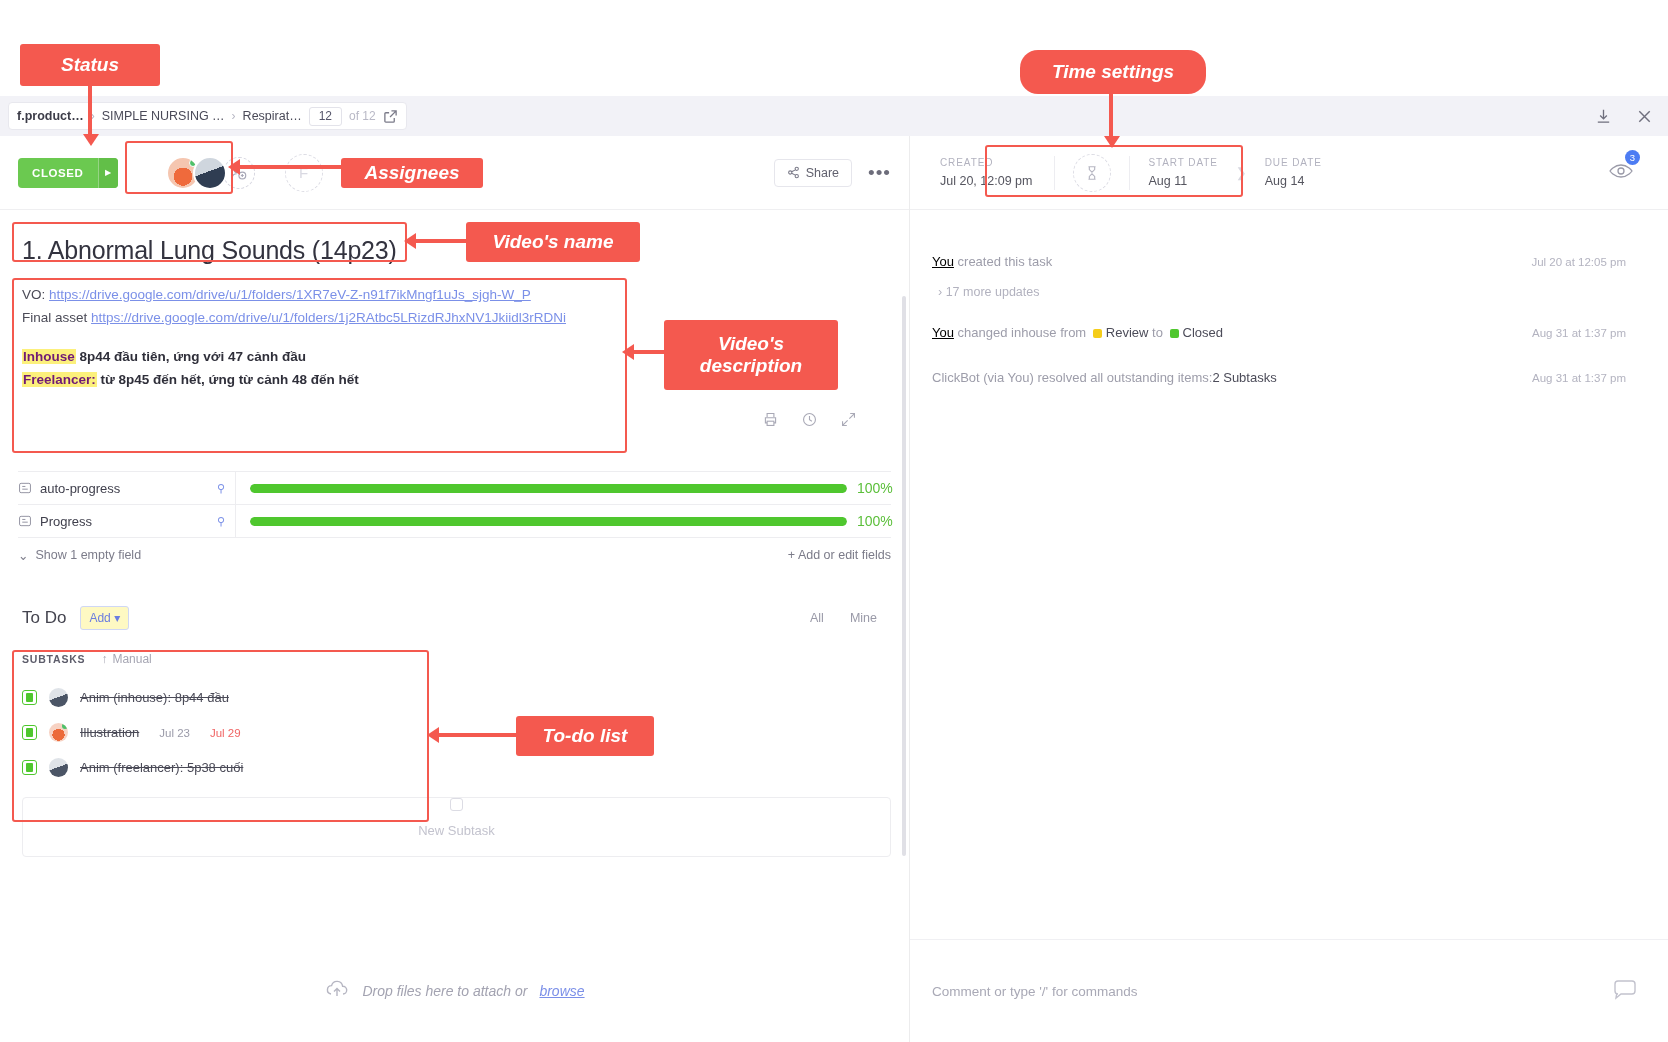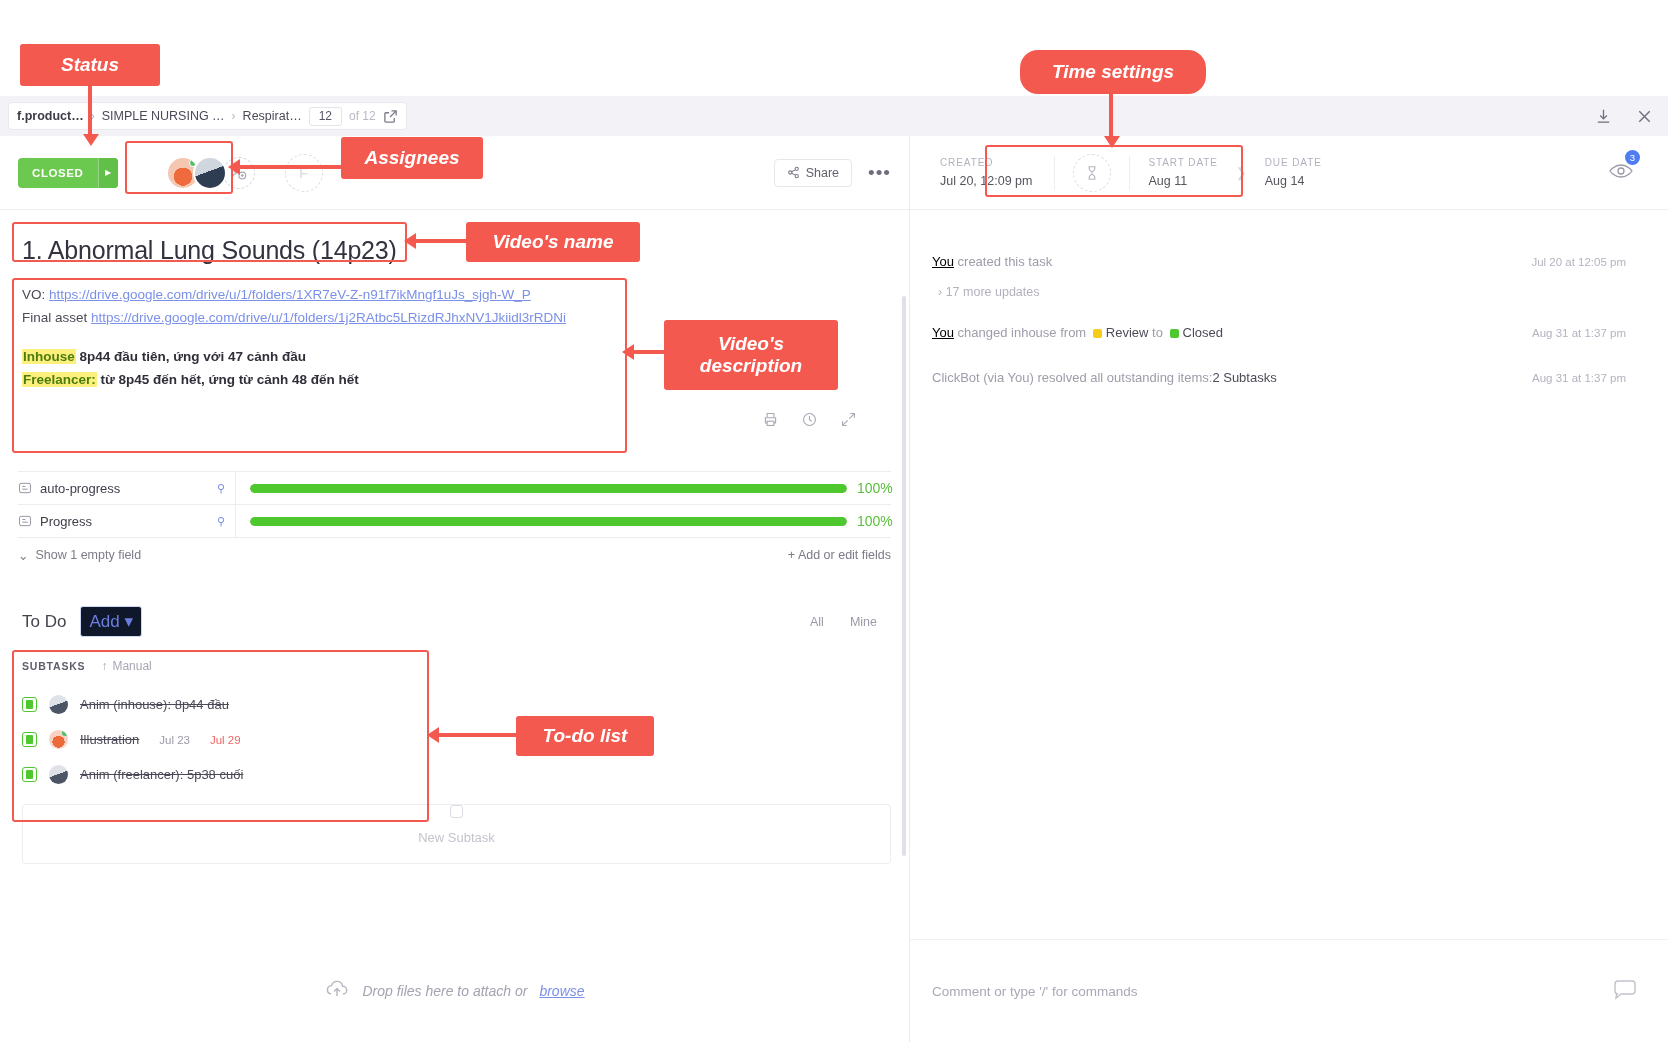--- a/index.html
+++ b/index.html
@@ -92,21 +92,21 @@
   .dots { font-size: 19px; color: #6d6d7b; letter-spacing: 1px; cursor: pointer; line-height: 10px; }
 
   
   .left-body { position: absolute; top: 74px; left: 0; right: 0; bottom: 0; overflow: hidden; }
   .title {
     font-size: 25px; color: #33333f; font-weight: 400; padding: 26px 20px 18px 22px;
     letter-spacing: -.2px;
   }
   .desc { padding: 0 22px 10px 22px; font-size: 13.5px; line-height: 23px; color: #4b4b57; }
   .desc a { color: #7b90e8; text-decoration: underline; word-break: break-all; }
-  .hl { background: #fcf07c; font-weight: 700; color: #4d7c0f; padding: 0 1px; }
+  .hl { background: #fcf07c; font-weight: 700; color: #701a75; padding: 0 1px; }
   .b { font-weight: 700; color: #2f2f3a; }
   .desc .gap { height: 16px; }
   .desc-tools {
     display: flex; justify-content: flex-end; gap: 22px; padding: 20px 30px 0 0;
     color: #a9a9b6;
   }
 
   
   .fields { margin: 26px 18px 0 18px; border-top: 1px solid #ededf0; }
   .field-row { display: flex; align-items: center; height: 33px; border-bottom: 1px solid #ededf0; }
@@ -121,22 +121,22 @@
   .bar > i { display: block; height: 100%; background: #4fc72e; border-radius: 5px; }
   .pct { font-size: 14px; color: #5bbf3a; width: 34px; }
   .fields-foot { display: flex; align-items: center; height: 34px; font-size: 12.5px; }
   .fields-foot .left { display: flex; align-items: center; gap: 7px; color: #7c7c8a; cursor: pointer; }
   .fields-foot .right { margin-left: auto; color: #7b7b89; cursor: pointer; }
 
   
   .todo-head { display: flex; align-items: center; padding: 34px 18px 0 22px; }
   .todo-title { font-size: 17px; color: #44444f; }
   .add-btn {
-    margin-left: 14px; border: 1px solid #cfd7f5; color: #6b7de0; background: #0f172a;
-    font-size: 17px; border-radius: 3px; padding: 4px 8px; cursor: pointer;
+    margin-left: 14px; border: 1px solid #cfd7f5; color: #6b7de0; background: #fef9c3;
+    font-size: 12px; border-radius: 3px; padding: 4px 8px; cursor: pointer;
   }
   .todo-filters { margin-left: auto; display: flex; gap: 26px; font-size: 12.5px; color: #9a9aa8; padding-right: 14px; }
   .subtasks { margin: 22px 18px 0 22px; }
   .sub-head { display: flex; align-items: center; gap: 16px; padding-bottom: 14px; }
   .sub-head .t { font-size: 10.5px; font-weight: 700; color: #5d5d6b; letter-spacing: .8px; }
   .sub-head .m { font-size: 12px; color: #a6a6b3; display: flex; align-items: center; gap: 5px; }
   .sub-row { display: flex; align-items: center; gap: 12px; height: 35px; }
   .chk {
     width: 15px; height: 15px; border-radius: 3px; border: 1.5px solid #4fc72e;
     background: #fff; display: flex; align-items: center; justify-content: center; cursor: pointer;
@@ -533,21 +533,21 @@
     <span class="head down" style="left:0; top:48px;"></span>
   </div>
 
   <div class="anno" style="left:1020px; top:50px; width:186px; height:44px;border-radius:18px;">Time settings</div>
   <div class="arrow" style="left:1104px; top:94px; width:18px; height:56px;">
     <span class="shaft" style="left:5px; top:0; width:4px; height:44px;"></span>
     <span class="head down" style="left:0; top:42px;"></span>
   </div>
   <div class="abox" style="left:985px; top:145px; width:258px; height:52px;"></div>
 
-  <div class="anno" style="left:341px; top:137px; width:142px; height:42px;">Assignees</div>
+  <div class="anno" style="left:341px; top:158px; width:142px; height:30px;">Assignees</div>
   <div class="arrow" style="left:228px; top:159px; width:118px; height:18px;">
     <span class="shaft" style="left:12px; top:6px; width:106px; height:4px;"></span>
     <span class="head left" style="left:0; top:0;"></span>
   </div>
   <div class="abox" style="left:125px; top:141px; width:108px; height:53px;"></div>
 
   <div class="anno" style="left:466px; top:222px; width:174px; height:40px;">Video's name</div>
   <div class="arrow" style="left:404px; top:233px; width:66px; height:18px;">
     <span class="shaft" style="left:12px; top:6px; width:54px; height:4px;"></span>
     <span class="head left" style="left:0; top:0;"></span>

